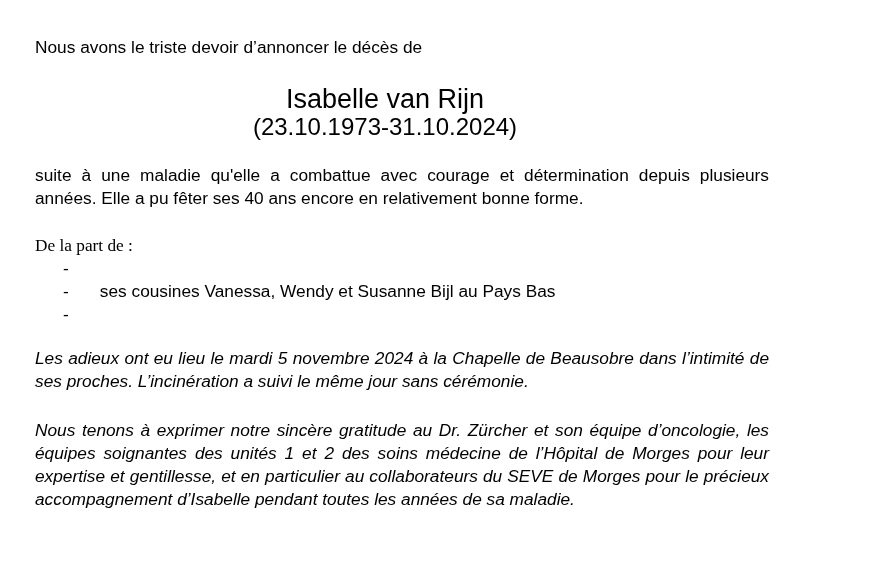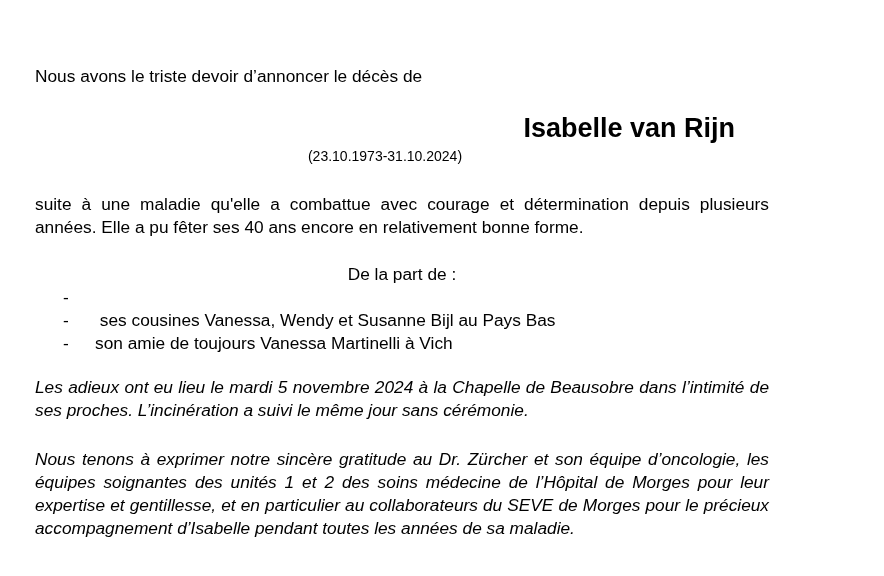--- a/index.html
+++ b/index.html
@@ -8,43 +8,42 @@
     height: 576px;
     background: #ffffff;
     color: #000000;
     font-family: "Liberation Sans", sans-serif;
     overflow: hidden;
   }
   .page {
     box-sizing: border-box;
     width: 863px;
     padding: 36px 94px 0 35px;
-    margin-top: 29px;
   }
   p { margin: 0; }
   .body-text {
     font-size: 17.3px;
     line-height: 23px;
     text-align: justify;
   }
   .deceased-name {
     font-size: 27px;
     line-height: 30px;
-    font-weight: bold;
-    text-align: right;
+    font-weight: normal;
+    text-align: center;
     margin: 25px 34px 0 0;
   }
   .life-dates {
-    font-size: 14px;
+    font-size: 24px;
     line-height: 24px;
     text-align: center;
     margin: 1px 34px 0 0;
   }
   .para-illness   { margin-top: 25px; }
-  .from-heading   { margin-top: 24px; text-align: center; }
+  .from-heading   { margin-top: 24px; text-align: left; font-family: Liberation Serif, serif; }
   .para-farewell  { margin-top: 21px; font-style: italic; }
   .para-gratitude { margin-top: 26px; font-style: italic; }
   .family-list { margin: 0; }
   .list-item {
     display: flex;
     font-size: 17.3px;
     line-height: 23px;
   }
   .list-dash {
     flex: none;
@@ -74,21 +73,20 @@
   <div class="family-list">
     <div class="list-item">
       <span class="list-dash">-</span>
     </div>
     <div class="list-item">
       <span class="list-dash">-</span>
       <span class="list-text"> ses cousines Vanessa, Wendy et Susanne Bijl au Pays Bas</span>
     </div>
     <div class="list-item">
       <span class="list-dash">-</span>
-      <span class="list-text">son amie de toujours Vanessa Martinelli à Vich</span>
     </div>
   </div>
 
   <p class="body-text para-farewell">Les adieux ont eu lieu le mardi 5 novembre 2024 à la Chapelle de Beausobre dans l’intimité de ses proches. L’incinération a suivi le même jour sans cérémonie.</p>
 
   <p class="body-text para-gratitude">Nous tenons à exprimer notre sincère gratitude au Dr. Zürcher et son équipe d’oncologie, les équipes soignantes des unités 1 et 2 des soins médecine de l’Hôpital de Morges pour leur expertise et gentillesse, et en particulier au collaborateurs du SEVE de Morges pour le précieux accompagnement d’Isabelle pendant toutes les années de sa maladie.</p>
 
 </div>
 
 </body></html>

